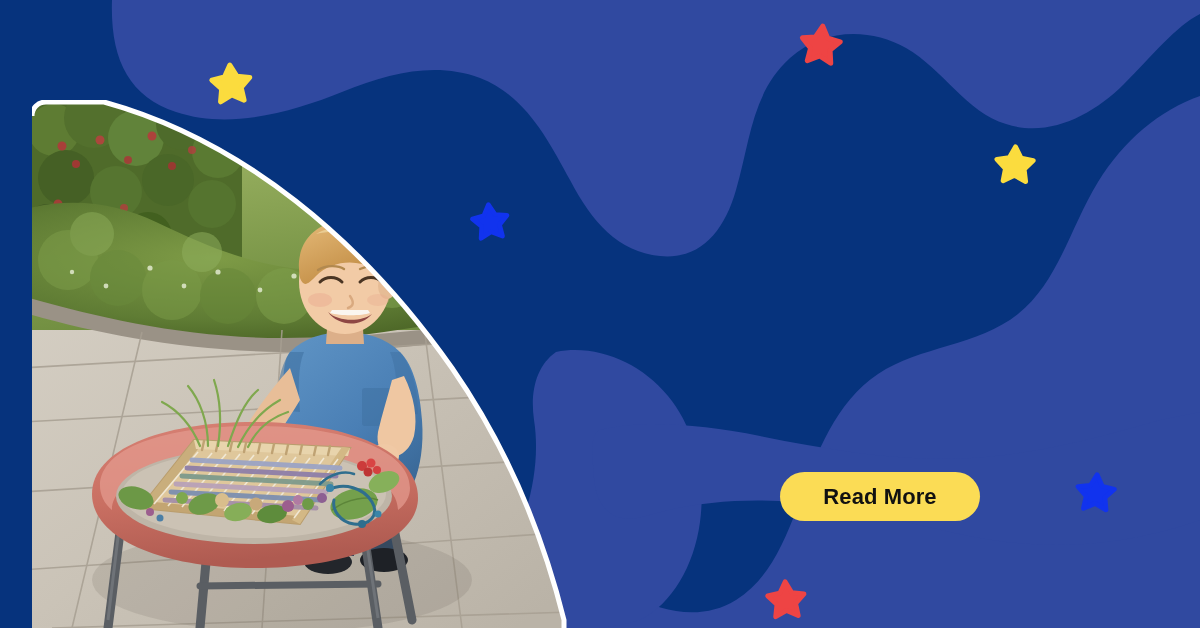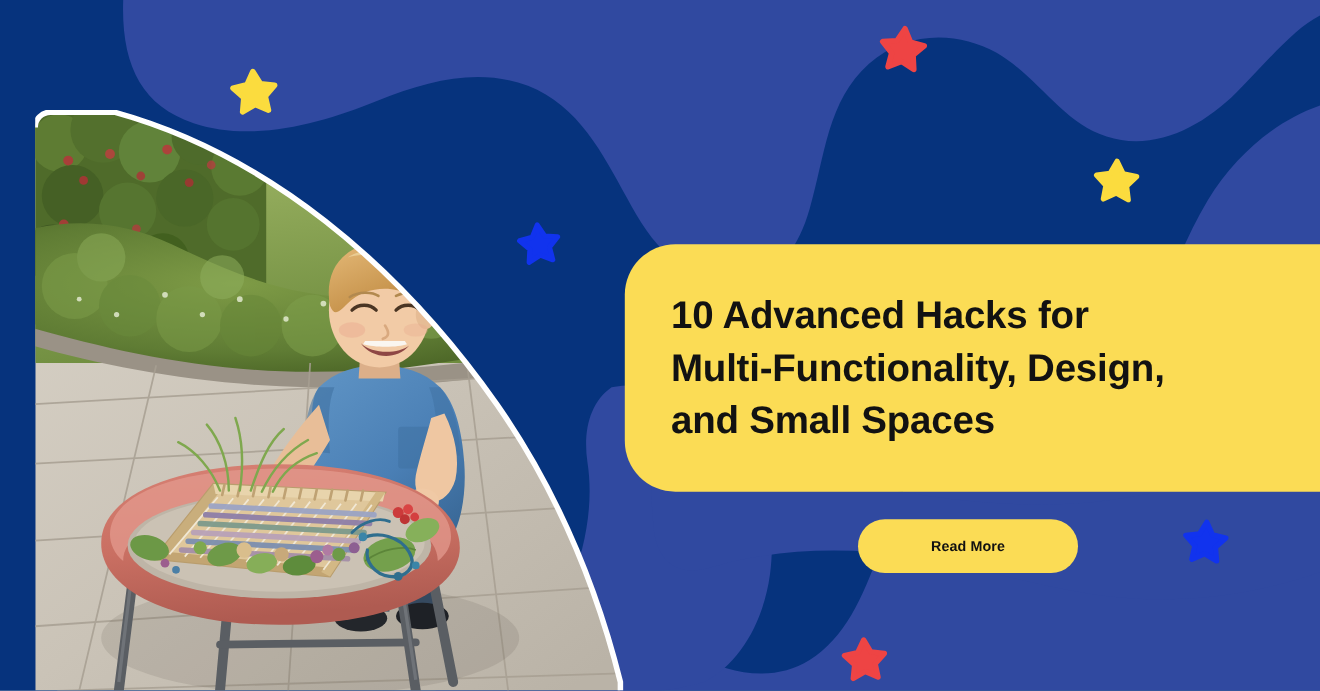--- a/index.html
+++ b/index.html
@@ -74,21 +74,21 @@
     position: absolute;
     left: 780px;
     top: 472px;
     width: 200px;
     height: 49px;
     background: #FBDC55;
     border: none;
     border-radius: 26px;
     color: #111111;
     font-family: "Liberation Sans", sans-serif;
-    font-size: 13px;
+    font-size: 22px;
     font-weight: 700;
     letter-spacing: 0.1px;
     cursor: pointer;
     z-index: 8;
     padding: 0;
   }
 </style>
 </head>
 <body>
 
@@ -504,21 +504,16 @@
   </svg>
 
   <svg class="star" style="left:1073px; top:468px; width:46px; height:46px; transform:rotate(4deg);" viewBox="0 0 48 48">
     <path fill="#1133EE" stroke="#1133EE" stroke-width="5" stroke-linejoin="round" d="M 24,7 L 30.2,18.6 L 43,20.8 L 33.8,30.2 L 35.8,43 L 24,37 L 12.2,43 L 14.2,30.2 L 5,20.8 L 17.8,18.6 Z"></path>
   </svg>
 
   <svg class="star" style="left:763px; top:575px; width:46px; height:46px; transform:rotate(-3deg);" viewBox="0 0 48 48">
     <path fill="#EE4444" stroke="#EE4444" stroke-width="5" stroke-linejoin="round" d="M 24,7 L 30.2,18.6 L 43,20.8 L 33.8,30.2 L 35.8,43 L 24,37 L 12.2,43 L 14.2,30.2 L 5,20.8 L 17.8,18.6 Z"></path>
   </svg>
 
-  <div class="headline-card">
-    <h1 class="headline-text">10 Advanced Hacks for
-Multi-Functionality, Design,
-and Small Spaces</h1>
-  </div>
 
   <button class="read-more-btn">Read More</button>
 
 </div>
 
 </body></html>

